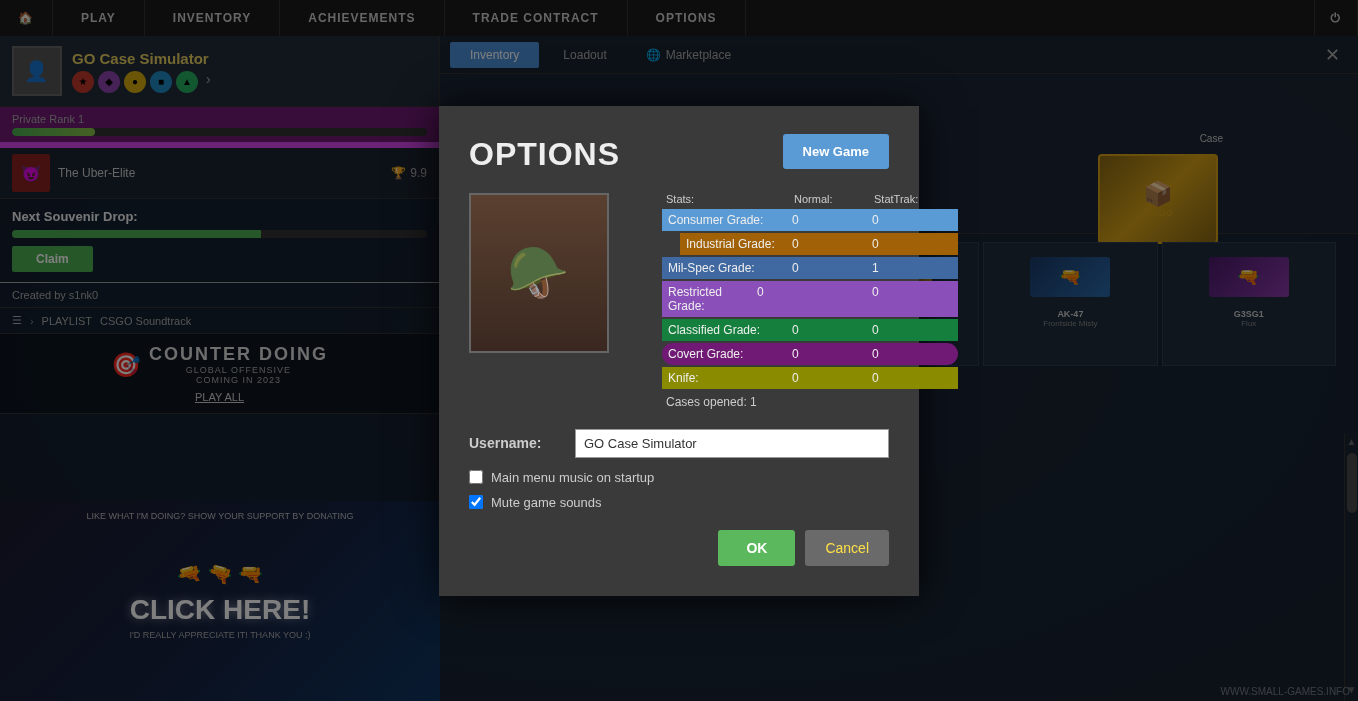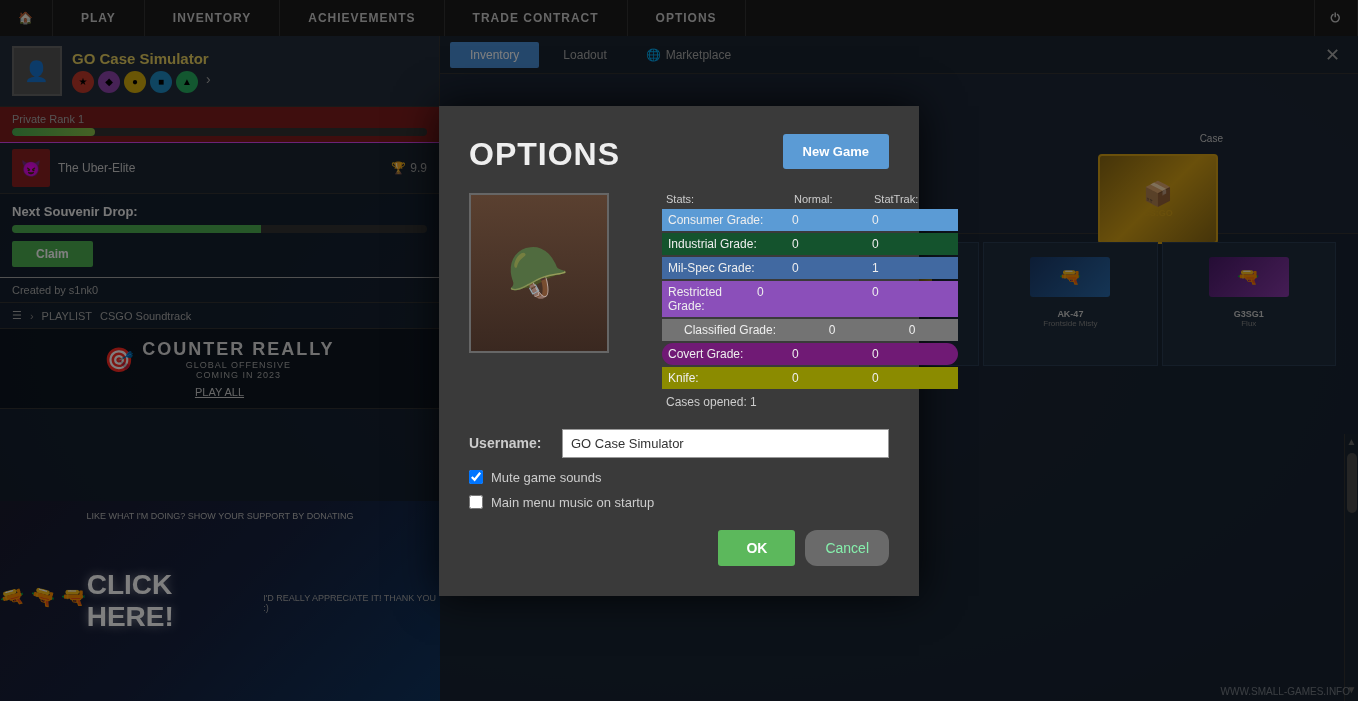--- a/index.html
+++ b/index.html
@@ -96,23 +96,23 @@
       height: 22px;
       border-radius: 50%;
       background: #555;
       display: flex;
       align-items: center;
       justify-content: center;
       font-size: 10px;
     }
 
     .rank-section {
-      background: #7f1d1d;
+      background: #701a75;
       padding: 6px 12px;
-      border-bottom: 1px solid #d946ef;
+      border-bottom: 6px solid #d946ef;
     }
     .rank-label { color: #aaa; font-size: 11px; }
     .rank-bar {
       height: 8px;
       background: #333;
       border-radius: 4px;
       margin-top: 3px;
       position: relative;
       overflow: hidden;
     }
@@ -202,21 +202,21 @@
       width: 440px;
       height: 200px;
       background: #111;
       overflow: hidden;
     }
     .ad-bg {
       width: 100%;
       height: 100%;
       background: linear-gradient(135deg, #1a1a2e 0%, #16213e 50%, #0f3460 100%);
       display: flex;
-      flex-direction: row;
+      flex-direction: column;
       align-items: center;
       justify-content: center;
       position: relative;
     }
     .ad-text-main { color: #fff; font-size: 28px; font-weight: bold; text-shadow: 0 0 10px rgba(255,255,255,0.5); }
     .ad-text-sub { color: #aaa; font-size: 9px; text-align: left; margin-top: 4px; }
     .donate-text { color: #bbb; font-size: 9px; position: absolute; top: 10px; left: 10px; right: 10px; text-align: center; }
 
     
     .right-panel {
@@ -423,40 +423,40 @@
     }
     .stat-row {
       display: grid;
       grid-template-columns: 1fr 80px 80px;
       padding: 4px 6px;
       font-size: 12px;
       margin-bottom: 2px;
       color: #eee;
     }
     .stat-row.consumer { background: #5b9bd5; }
-    .stat-row.industrial { background: #14532d; }
+    .stat-row.industrial { background: #a16207; margin-left: 18px; }
     .stat-row.milspec { background: #4169a1; }
     .stat-row.restricted { background: #8b4fba; gap: 35px; }
-    .stat-row.classified { background: #737373; text-align: center; }
+    .stat-row.classified { background: #15803d; }
     .stat-row.covert { background: #701a75; border-radius: 11px; }
     .stat-row.knife { background: #8b8b00; }
 
     .cases-opened {
       color: #ccc;
       font-size: 12px;
       margin-top: 6px;
       padding: 0 4px;
     }
 
     
     .form-row {
       display: flex;
       align-items: center;
       margin-bottom: 12px;
-      gap: 3px;
+      gap: 16px;
     }
     .form-label {
       color: #ccc;
       font-size: 14px;
       font-weight: bold;
       width: 90px;
       flex-shrink: 0;
     }
     .form-input {
       flex: 1;
@@ -503,26 +503,26 @@
       color: #fff;
       border: none;
       padding: 10px 28px;
       font-size: 14px;
       font-weight: bold;
       cursor: pointer;
       border-radius: 3px;
     }
     .cancel-btn {
       background: #6a6a6a;
-      color: #86efac;
+      color: #fde047;
       border: none;
       padding: 10px 20px;
       font-size: 14px;
       cursor: pointer;
-      border-radius: 12px;
+      border-radius: 3px;
     }
 
     
     .watermark {
       position: absolute;
       bottom: 4px;
       right: 8px;
       color: rgba(255,255,255,0.4);
       font-size: 10px;
       z-index: 5;
@@ -608,21 +608,21 @@
     <span>☰</span>
     <span style="color:#888;">›</span>
     <span>PLAYLIST</span>
     <span>CSGO Soundtrack</span>
   </div>
 
   <div class="cs-logo-section">
     <div style="display:flex;align-items:center;justify-content:center;gap:8px;">
       <span style="font-size:24px;">🎯</span>
       <div>
-        <div class="cs-logo">COUNTER REALLY</div>
+        <div class="cs-logo">COUNTER DOING</div>
         <div class="cs-subtitle">GLOBAL OFFENSIVE</div>
         <div class="cs-subtitle">COMING IN 2023</div>
       </div>
     </div>
     <div class="play-all-btn">PLAY ALL</div>
   </div>
 
   <div class="ad-section">
     <div class="ad-bg">
       <div class="donate-text">LIKE WHAT I'M DOING? SHOW YOUR SUPPORT BY DONATING</div>
@@ -792,26 +792,26 @@
       </div>
     </div>
 
     <div class="form-row">
       <div class="form-label">Username:</div>
       <input class="form-input" type="text" value="GO Case Simulator" style="">
     </div>
 
 
     <div class="checkbox-row">
+      <input type="checkbox" id="cb1" style="">
+      <label for="cb1">Main menu music on startup</label>
+    </div>
+    <div class="checkbox-row">
       <input type="checkbox" id="cb2" checked="" style="">
       <label for="cb2">Mute game sounds</label>
-    </div>
-    <div class="checkbox-row">
-      <input type="checkbox" id="cb1" style="">
-      <label for="cb1">Main menu music on startup</label>
     </div>
 
     <div class="modal-actions">
       <button class="ok-btn">OK</button>
       <button class="cancel-btn">Cancel</button>
     </div>
   </div>
 </div>
 
 <div class="watermark">WWW.SMALL-GAMES.INFO</div>

